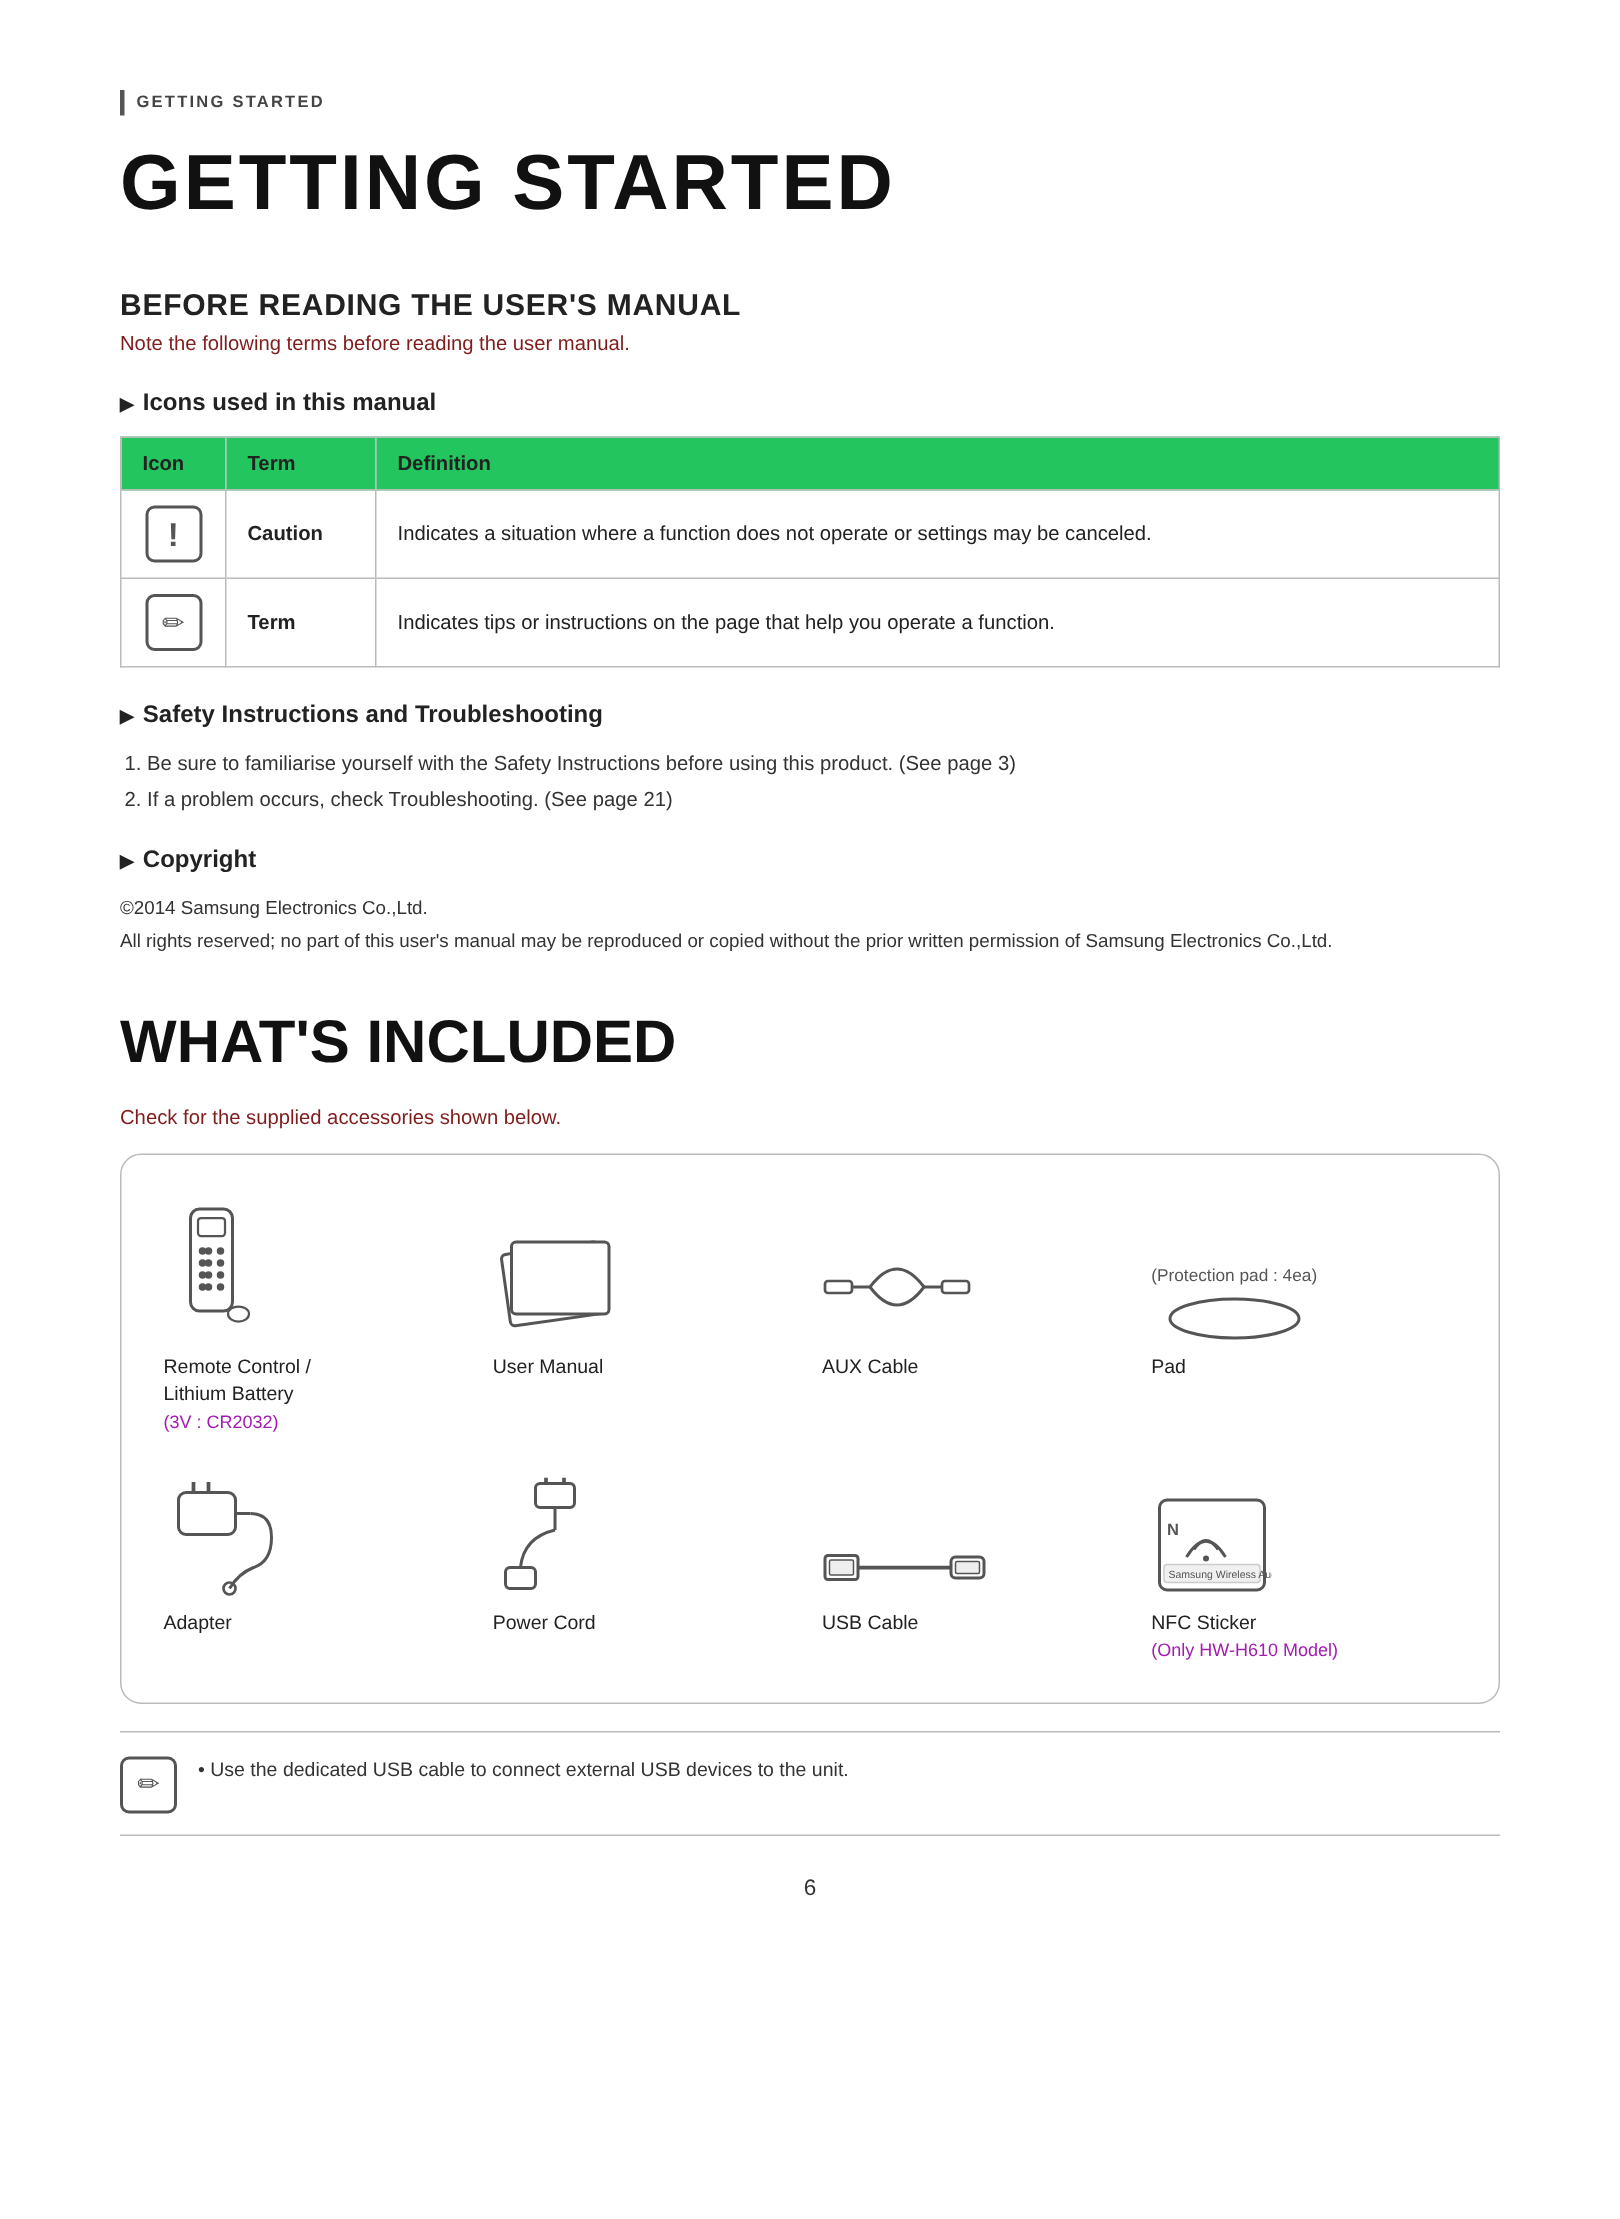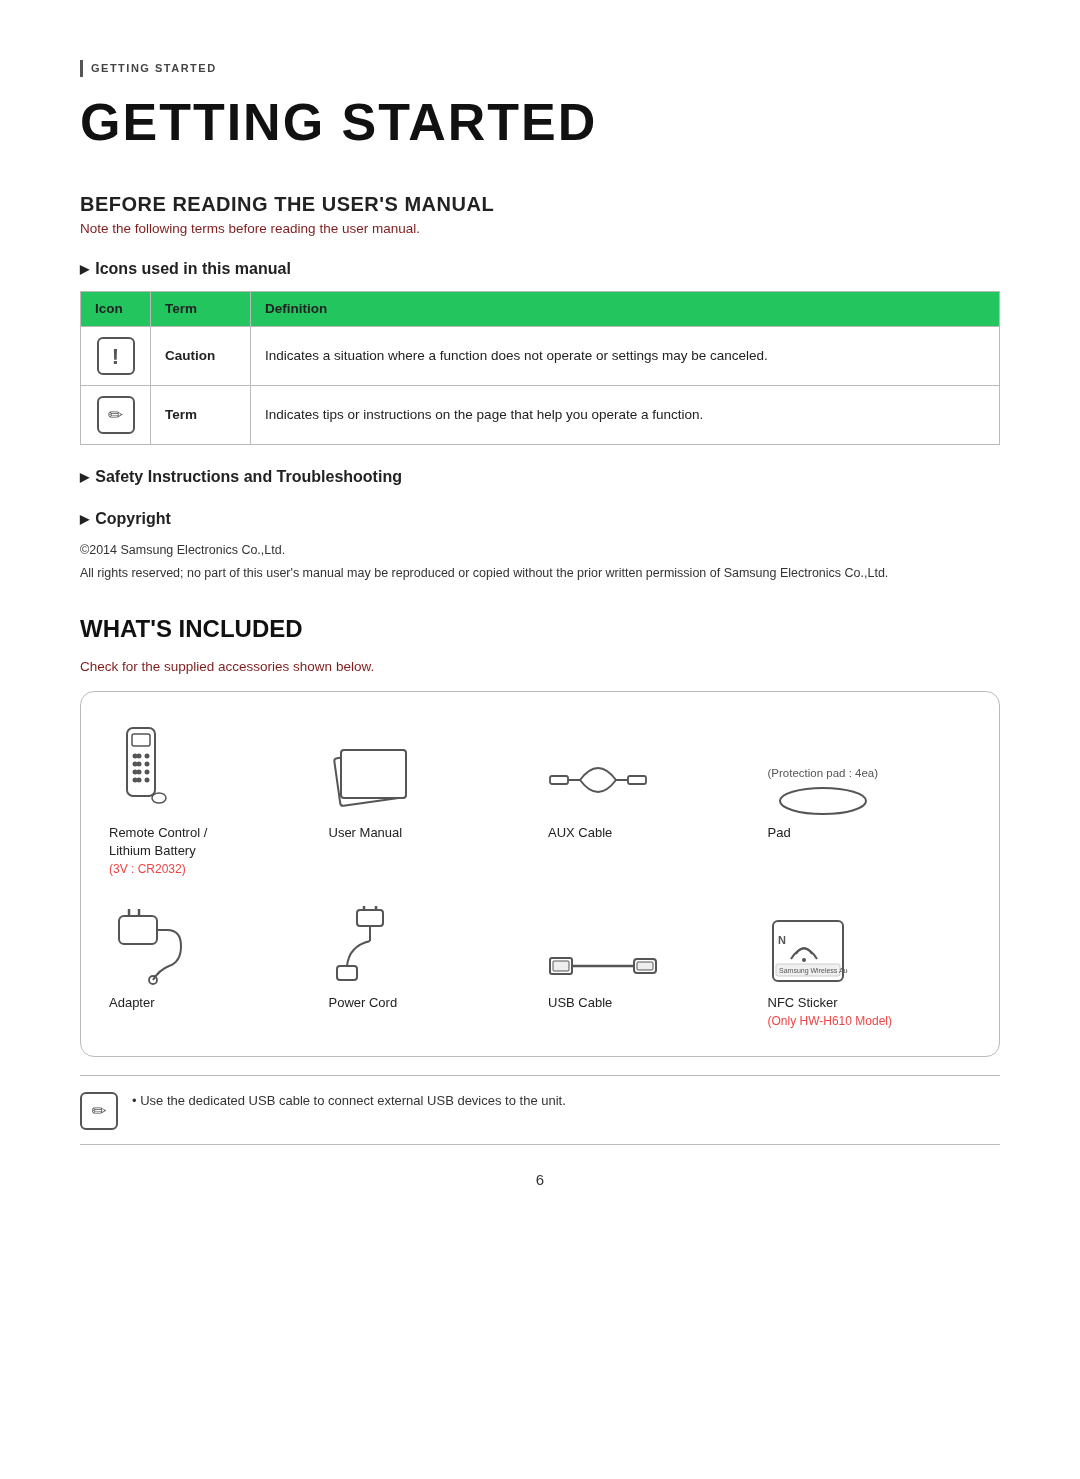--- a/index.html
+++ b/index.html
@@ -114,21 +114,21 @@
     .safety-list li {
       margin-bottom: 4px;
     }
     .copyright-text {
       font-size: 12.5px;
       color: #333;
       margin-bottom: 4px;
     }
     
     .whats-included-title {
-      font-size: 24px;
+      font-size: 40px;
       font-weight: 900;
       margin-top: 28px;
       margin-bottom: 10px;
       color: #111;
     }
     .accessories-box {
       border: 1.5px solid #bbb;
       border-radius: 14px;
       padding: 24px 20px 18px 20px;
       margin-bottom: 18px;
@@ -156,21 +156,21 @@
     .accessory-label {
       font-size: 13px;
       font-weight: normal;
       text-align: center;
       line-height: 1.4;
     }
     .accessory-sublabel {
       font-size: 12px;
       font-weight: normal;
       text-align: center;
-      color: #ef4444;
+      color: #a21caf;
     }
     .accessory-note {
       font-size: 11.5px;
       color: #555;
       text-align: center;
     }
     
     .note-box {
       display: flex;
       align-items: flex-start;
@@ -242,20 +242,24 @@
         </td>
         <td class="term-cell"><strong>Term</strong></td>
         <td>Indicates tips or instructions on the page that help you operate a function.</td>
       </tr>
     </tbody>
   </table>
 </div>
 
 <div>
   <div class="subsection-title">Safety Instructions and Troubleshooting</div>
+  <ol class="safety-list">
+    <li>Be sure to familiarise yourself with the Safety Instructions before using this product. (See page 3)</li>
+    <li>If a problem occurs, check Troubleshooting. (See page 21)</li>
+  </ol>
 </div>
 
 <div>
   <div class="subsection-title">Copyright</div>
   <p class="copyright-text">©2014 Samsung Electronics Co.,Ltd.</p>
   <p class="copyright-text">All rights reserved; no part of this user's manual may be reproduced or copied without the prior written permission of Samsung Electronics Co.,Ltd.</p>
 </div>
 
 <h2 class="whats-included-title">WHAT'S INCLUDED</h2>
 <p class="intro-text">Check for the supplied accessories shown below.</p>

